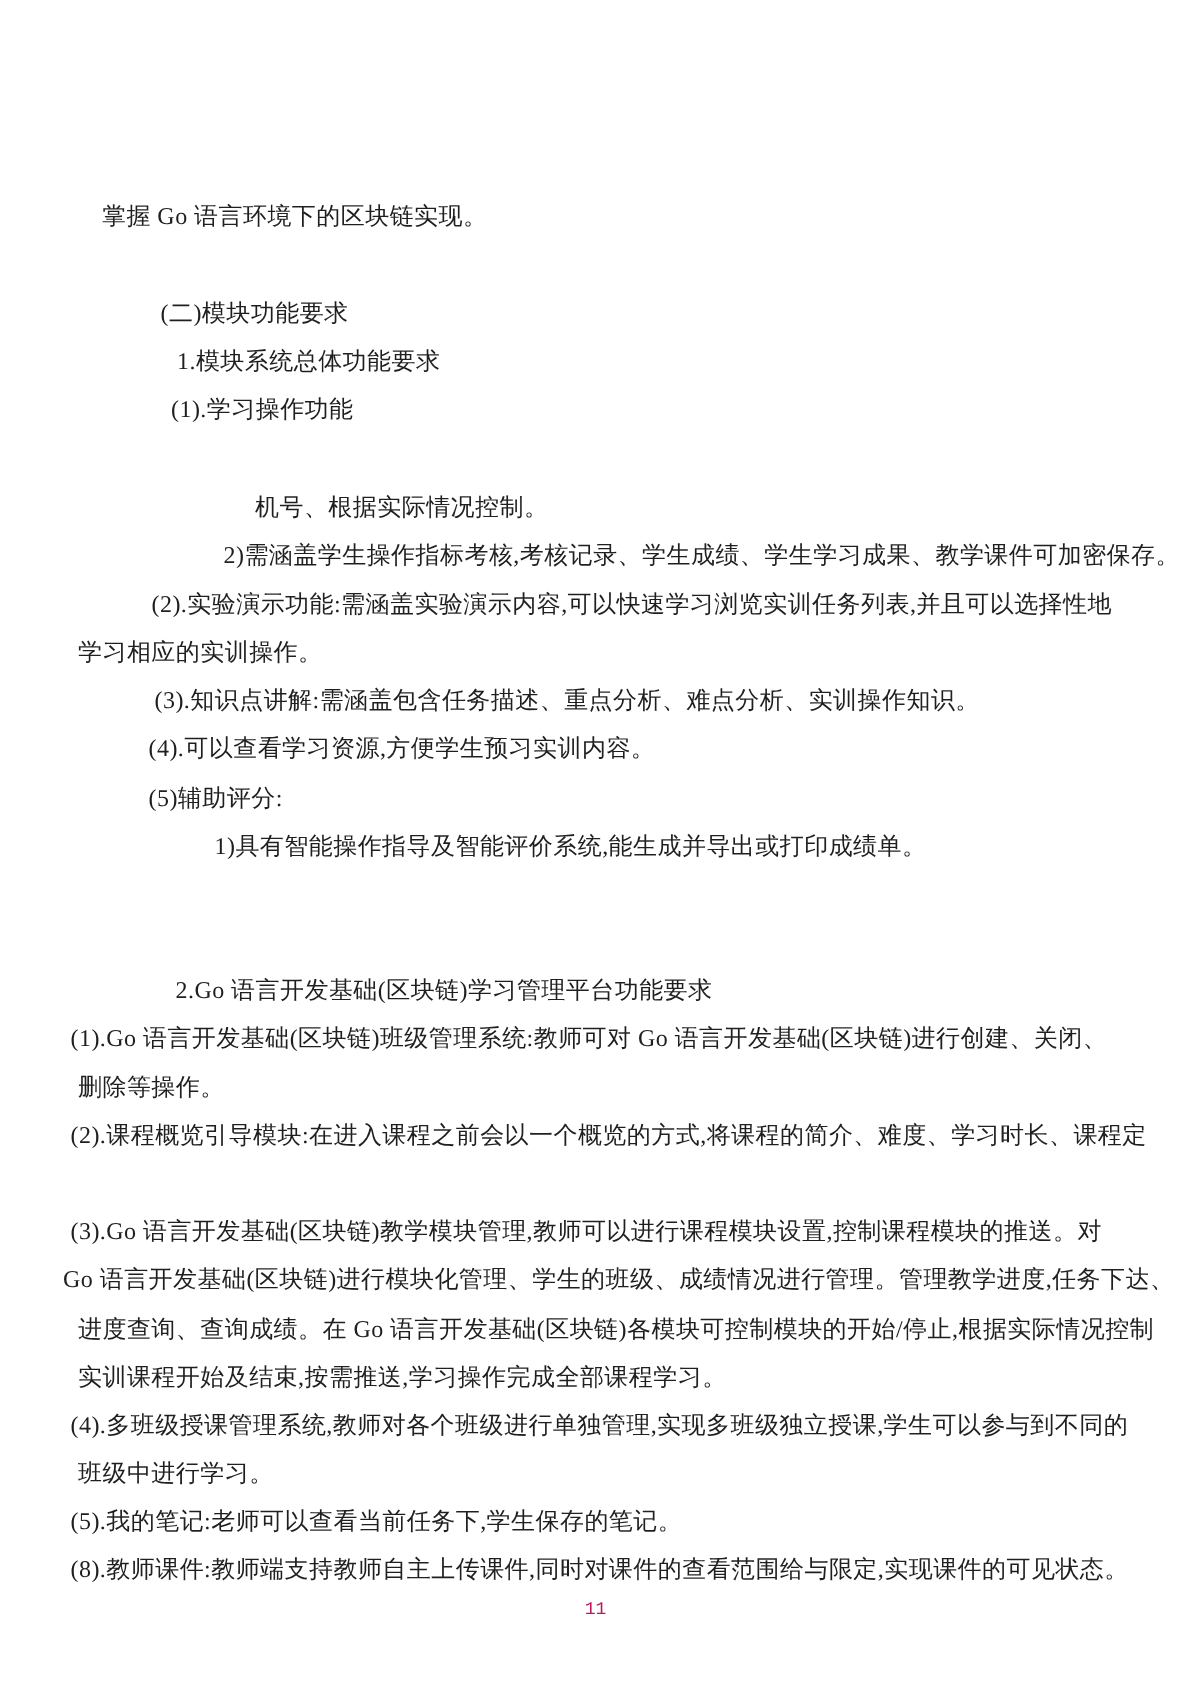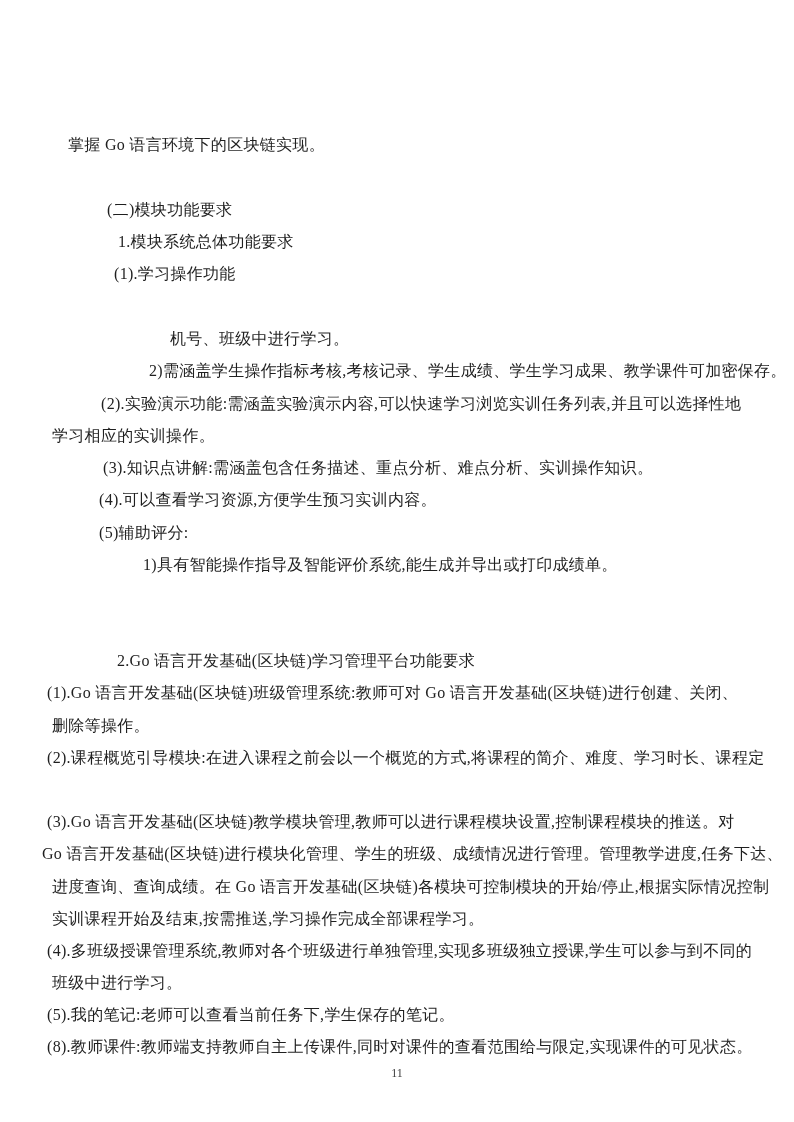--- a/index.html
+++ b/index.html
@@ -24,33 +24,33 @@
     line-height: 20px;
     letter-spacing: 0.3px;
   }
   .page-number {
     position: absolute;
     left: 0;
     right: 0;
     top: 1038px;
     text-align: center;
     font-size: 12px;
-    color: #404040;
-    font-family: Liberation Serif, serif;
+    color: #be185d;
+    font-family: Liberation Mono, monospace;
   }
 </style>
 </head>
 <body>
 
 <div class="doc-page">
   <div class="line" style="top:107px; left:68px;">掌握 Go 语言环境下的区块链实现。</div>
   <div class="line" style="top:172px; left:107px;">(二)模块功能要求</div>
   <div class="line" style="top:204px; left:118px;">1.模块系统总体功能要求</div>
   <div class="line" style="top:236px; left:114px;">(1).学习操作功能</div>
-  <div class="line" style="top:301px; left:170px;">机号、班级中进行学习。</div>
+  <div class="line" style="top:301px; left:170px;">机号、根据实际情况控制。</div>
   <div class="line" style="top:333px; left:149px;">2)需涵盖学生操作指标考核,考核记录、学生成绩、学生学习成果、教学课件可加密保存。</div>
   <div class="line" style="top:366px; left:101px;">(2).实验演示功能:需涵盖实验演示内容,可以快速学习浏览实训任务列表,并且可以选择性地</div>
   <div class="line" style="top:398px; left:52px;">学习相应的实训操作。</div>
   <div class="line" style="top:430px; left:103px;">(3).知识点讲解:需涵盖包含任务描述、重点分析、难点分析、实训操作知识。</div>
   <div class="line" style="top:462px; left:99px;">(4).可以查看学习资源,方便学生预习实训内容。</div>
   <div class="line" style="top:495px; left:99px;">(5)辅助评分:</div>
   <div class="line" style="top:527px; left:143px;">1)具有智能操作指导及智能评价系统,能生成并导出或打印成绩单。</div>
   <div class="line" style="top:623px; left:117px;">2.Go 语言开发基础(区块链)学习管理平台功能要求</div>
   <div class="line" style="top:655px; left:47px;">(1).Go 语言开发基础(区块链)班级管理系统:教师可对 Go 语言开发基础(区块链)进行创建、关闭、</div>
   <div class="line" style="top:688px; left:52px;">删除等操作。</div>

